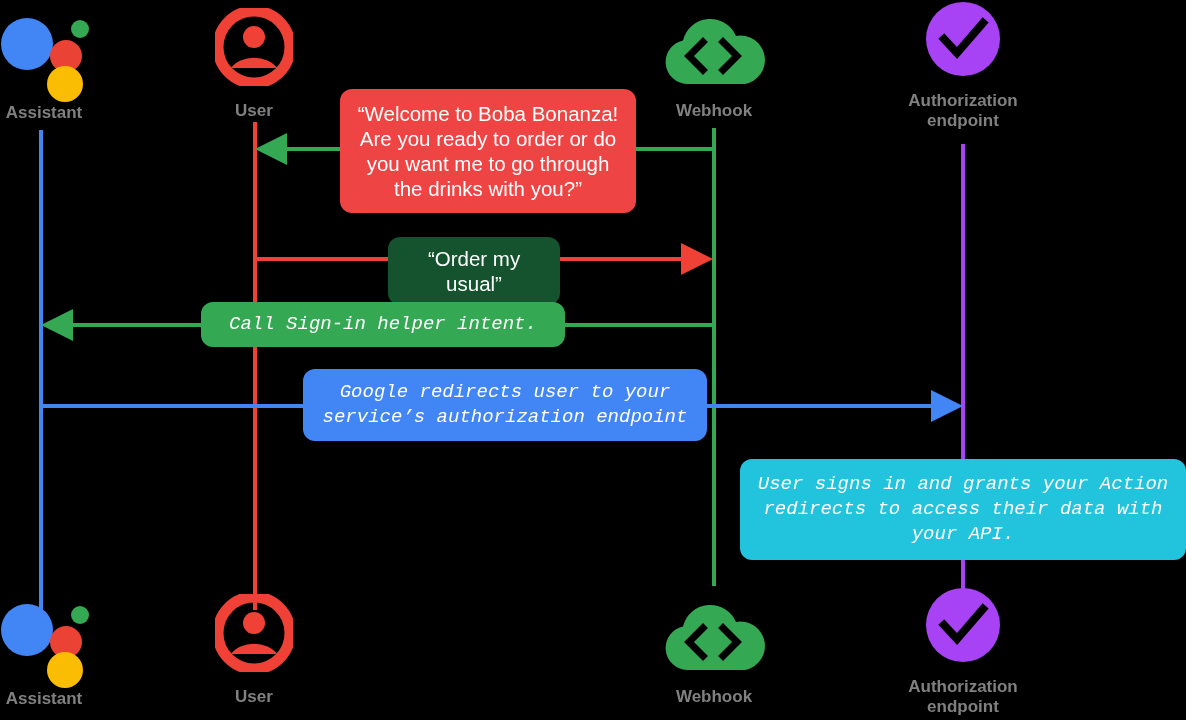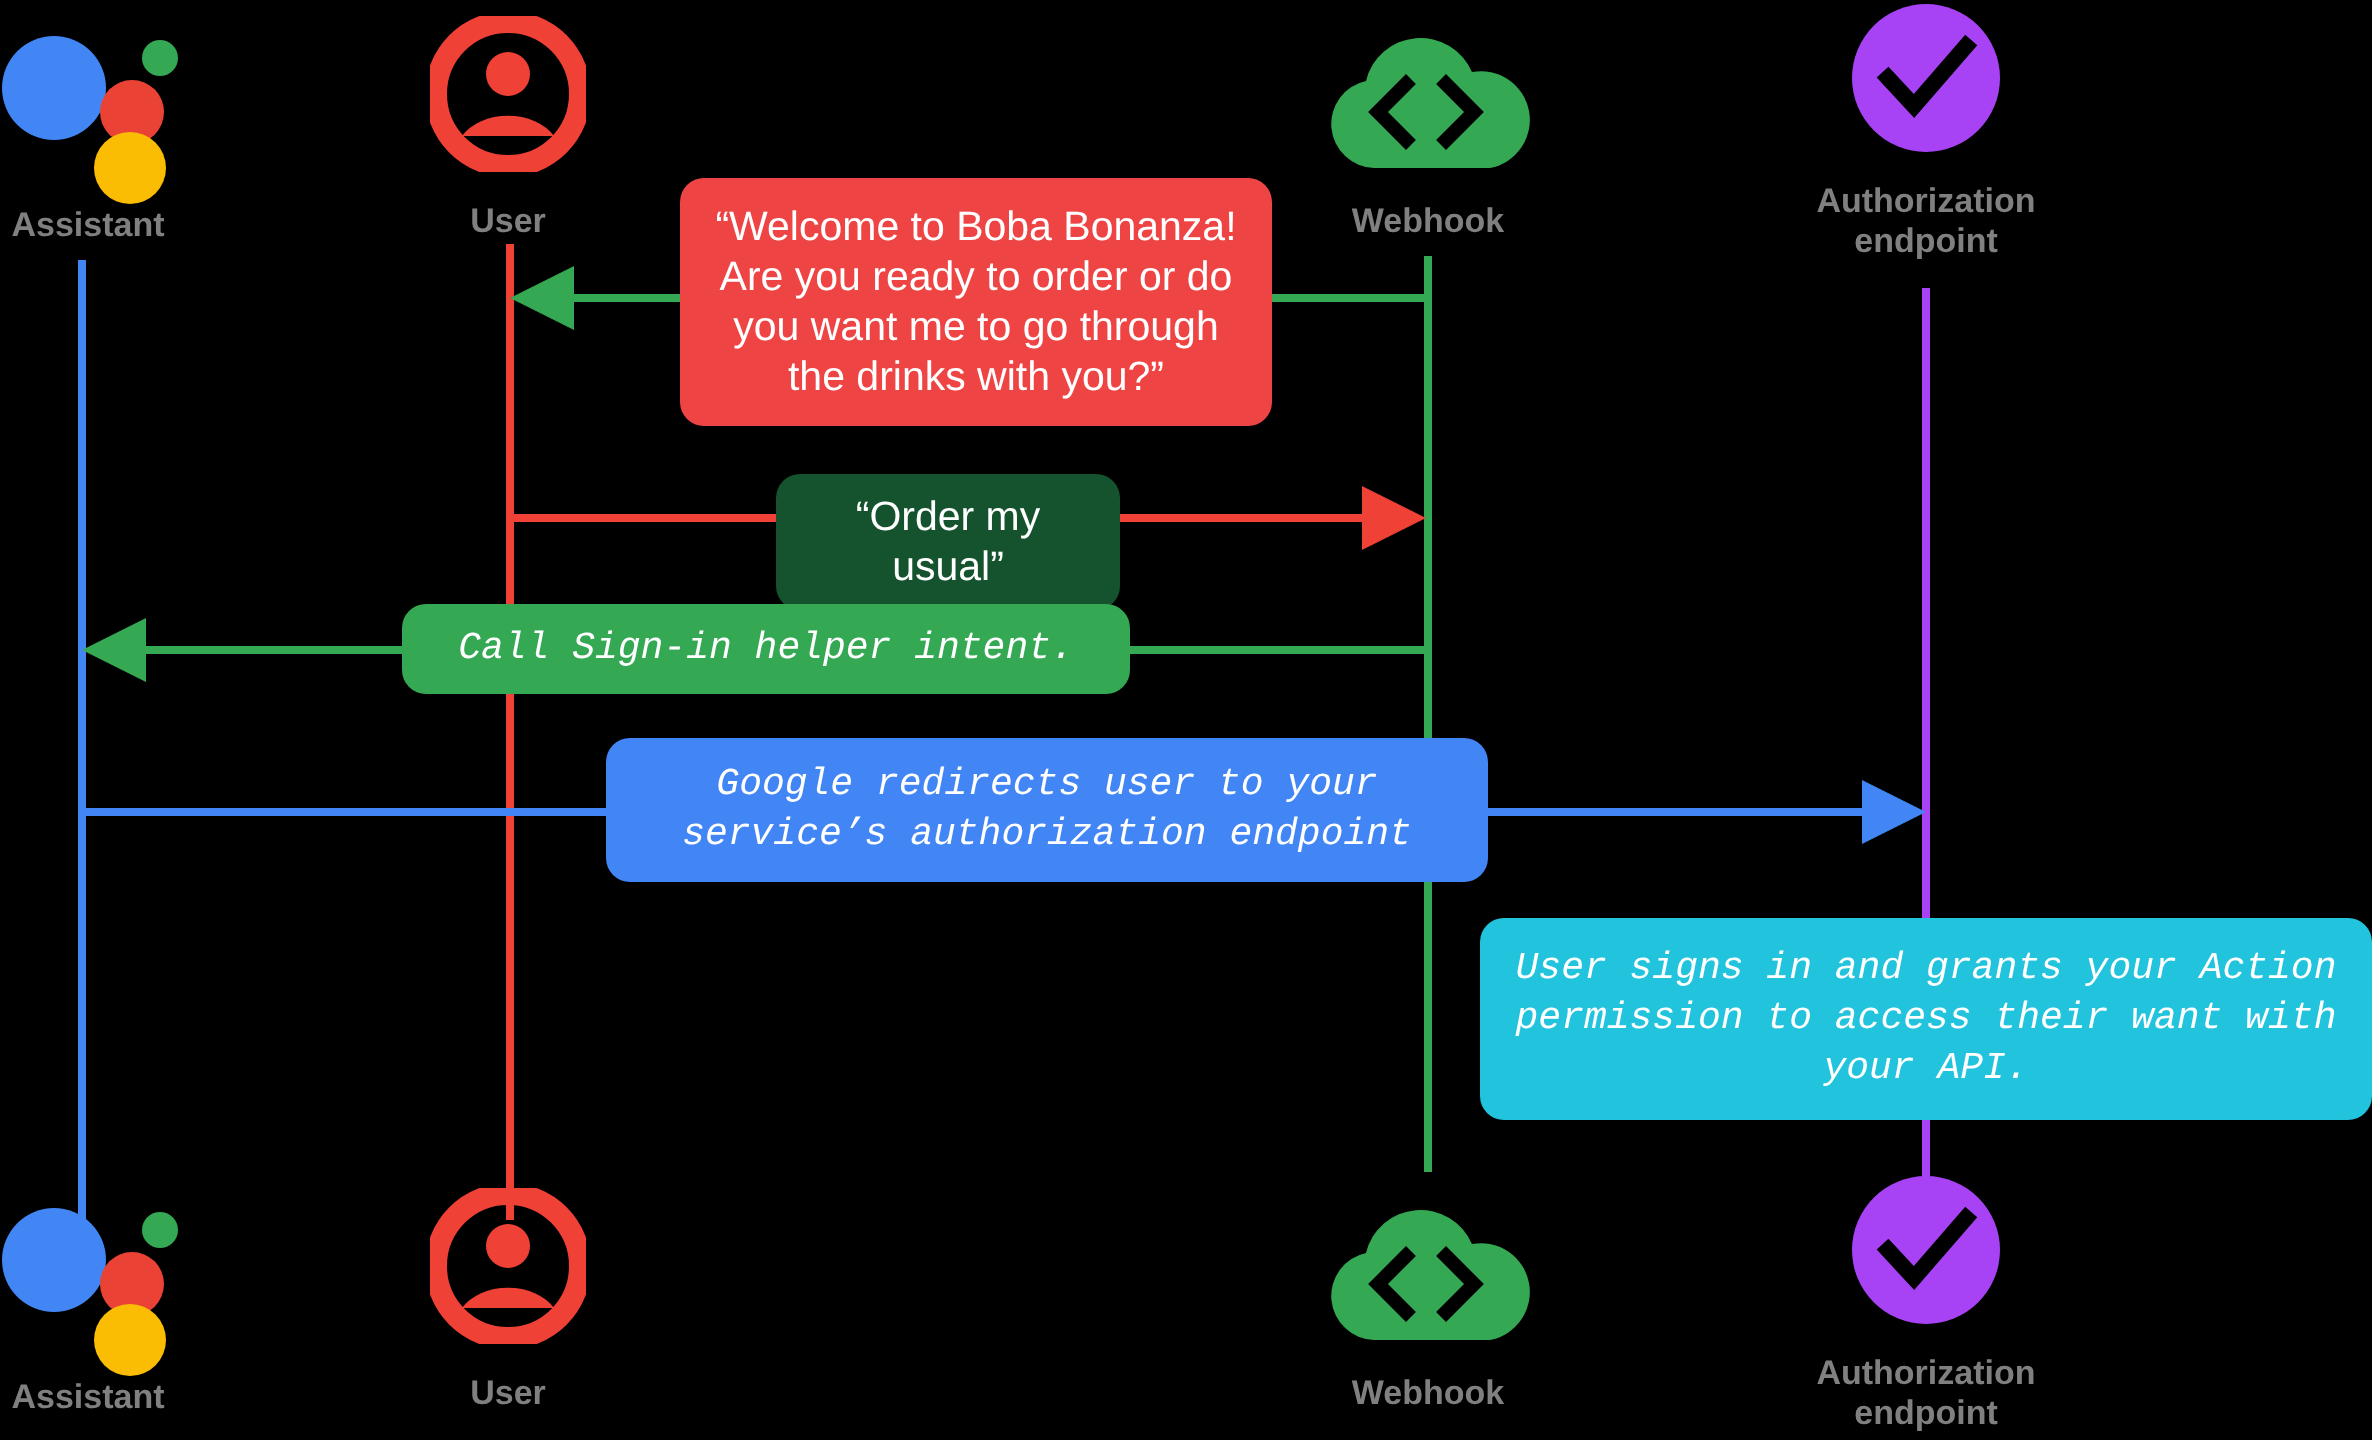--- a/index.html
+++ b/index.html
@@ -101,23 +101,23 @@
   <div class="bubble sans" style="left:388px;top:237px;width:172px;padding:9px 14px;background:#14532d;">“Order my usual”</div>
 
   <div class="hline" style="left:72px;top:323px;width:642px;background:#34a853;"></div>
   <div class="arrow" style="left:41px;top:309px;border-top:16px solid transparent;
               border-bottom:16px solid transparent;border-right:32px solid #34a853;"></div>
   <div class="bubble mono" style="left:201px;top:302px;width:364px;padding:10px 0;background:#34a853;">Call Sign-in helper intent.</div>
 
   <div class="hline" style="left:41px;top:404px;width:892px;background:#4285f4;"></div>
   <div class="arrow" style="left:931px;top:390px;border-top:16px solid transparent;
               border-bottom:16px solid transparent;border-left:32px solid #4285f4;"></div>
-  <div class="bubble mono" style="left:303px;top:369px;width:441px;padding:11px 14px;background:#4285f4;">Google redirects user to your service’s authorization endpoint</div>
+  <div class="bubble mono" style="left:303px;top:369px;width:404px;padding:11px 14px;background:#4285f4;">Google redirects user to your service’s authorization endpoint</div>
 
-  <div class="bubble mono" style="left:740px;top:459px;width:446px;padding:13px 16px;background:#22c3dd;">User signs in and grants your Action permission to access their want with your API.</div>
+  <div class="bubble mono" style="left:740px;top:459px;width:446px;padding:13px 16px;background:#22c3dd;">User signs in and grants your Action redirects to access their data with your API.</div>
 
   <div class="actor" style="left:0px;top:596px;width:88px;">
     <div class="assistant-logo">
       <div class="c blue-dot"></div>
       <div class="c red-dot"></div>
       <div class="c green-dot"></div>
       <div class="c yellow-dot"></div>
     </div>
   </div>
   <div class="actor-label" style="position:absolute;left:0px;top:684px;width:88px;text-align:center;">Assistant</div>

